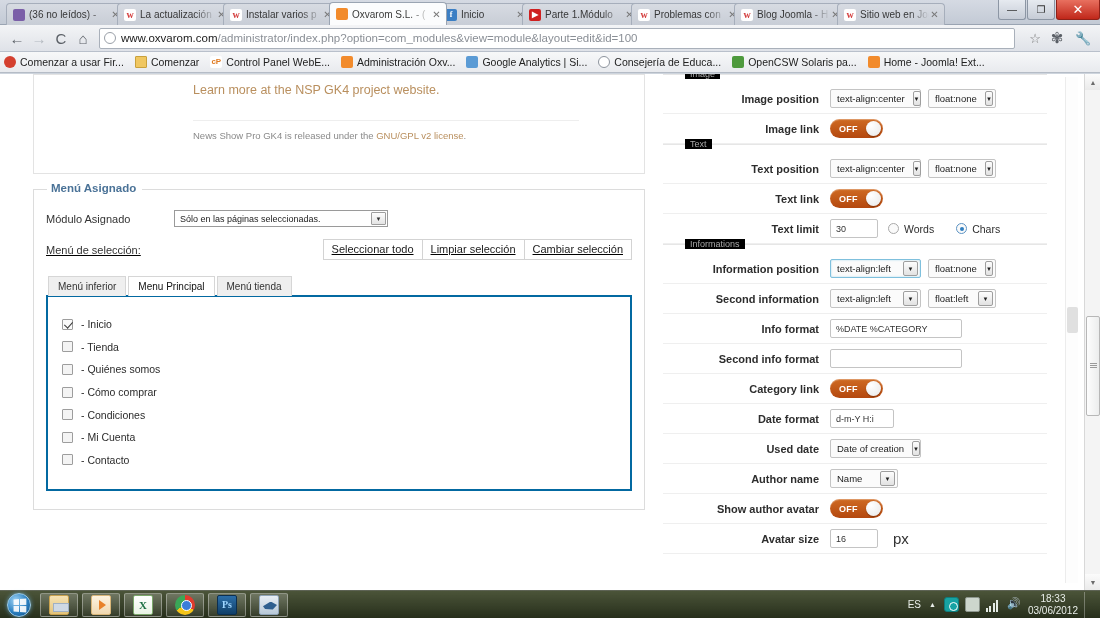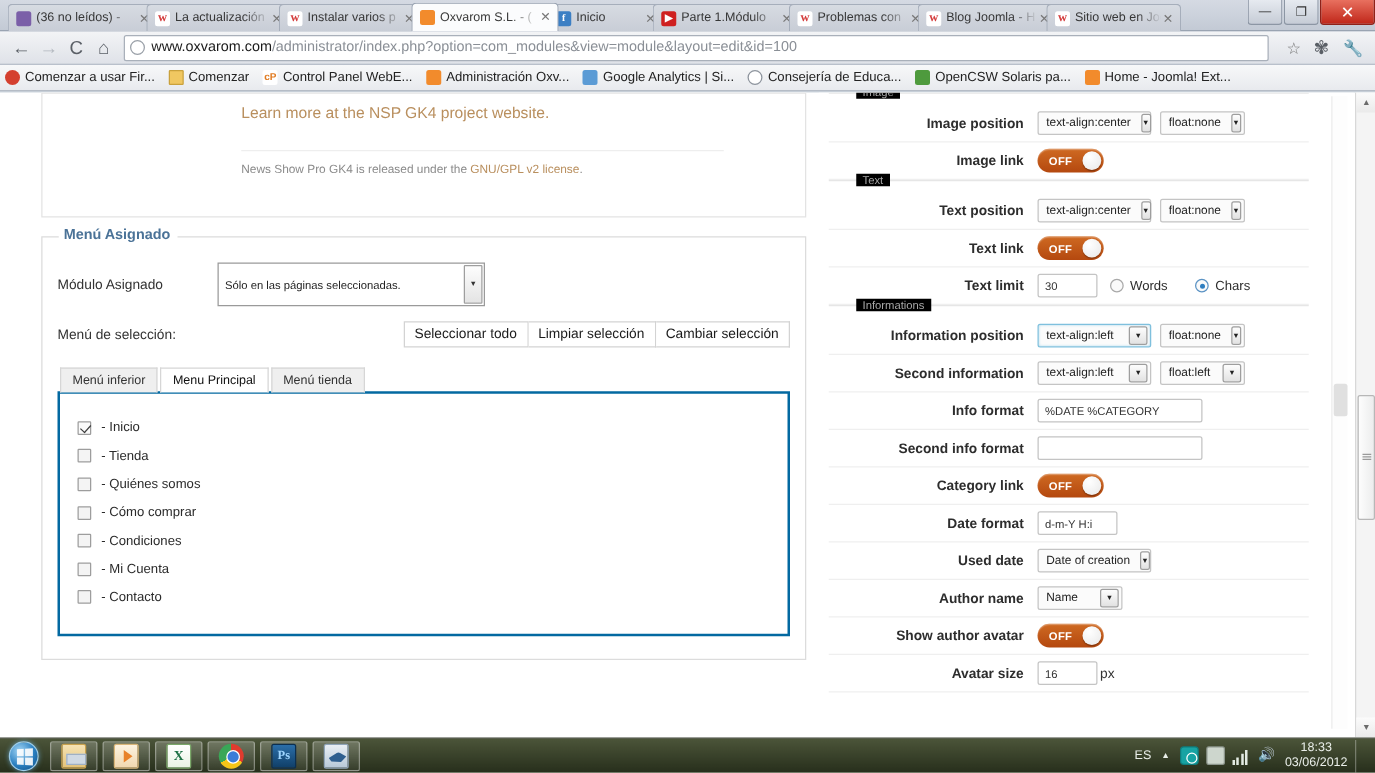--- a/index.html
+++ b/index.html
@@ -177,36 +177,36 @@
     position: absolute; left: 13px; top: -8px; background: #fff;
     padding: 0 6px 0 4px;
     font-size: 11.5px; font-weight: bold; color: #4a7297;
   }
   .formrow { display: flex; align-items: center; margin-top: 6px; }
   .flabel { font-size: 11px; color: #333; }
   #moduloLabel { width: 128px; }
   .selectbox {
     display: inline-flex; align-items: stretch;
     background: #fff; border: 1px solid #9a9a9a;
-    height: 35px; font-size: 9px; color: #222;
+    height: 17px; font-size: 9px; color: #222;
   }
   .selectbox .sv {
     display: flex; align-items: center; padding: 0 5px; white-space: nowrap;
   }
   .selectbox .sarrow {
     width: 15px; border-left: 1px solid #c6c6c6;
     background: linear-gradient(#fdfdfd, #e4e4e4);
     display: flex; align-items: center; justify-content: center;
     font-size: 6px; color: #333;
     margin: 1px 1px 1px 0; border: 1px solid #9e9e9e; border-radius: 1px;
   }
   #moduloSelect { width: 214px; margin-left: 0; }
   #moduloSelect .sv { flex: 1 1 auto; }
 
-  #selrow { display: flex; align-items: center; margin-top: 12px; }
+  #selrow { display: flex; align-items: center; margin-top: 12px; text-decoration: underline; }
   #selLabel { width: 128px; font-size: 11px; color: #333; }
   #selBtns { margin-left: auto; display: flex; }
   .selbtn {
     font-size: 11px; color: #1b1b1b; padding: 3px 8px 4px 8px;
     border: 1px solid #d3d3d3; border-left: none; background: #fff;
     white-space: nowrap;
   }
   .selbtn:first-child { border-left: 1px solid #d3d3d3; }
 
   #tabsRow { display: flex; margin-top: 16px; padding-left: 2px; }
@@ -306,21 +306,21 @@
     width: 11px; height: 11px; border-radius: 50%;
     border: 1px solid #a9a9a9; background: #fafafa;
     margin-right: 5px; position: relative;
   }
   .rdot.on { border-color: #5b93c4; }
   .rdot.on::after {
     content: ""; position: absolute; left: 2.5px; top: 2.5px;
     width: 4px; height: 4px; border-radius: 50%; background: #2f7ec0;
   }
   .rlabel { font-size: 10.5px; color: #2d2d2d; }
-  .unit { font-size: 11px; color: #333; margin-left: 2px; }
+  .unit { font-size: 15px; color: #333; margin-left: 15px; }
 
   #innerScroll {
     position: absolute; right: 5px; top: 3px; width: 13px; height: 506px;
     background: #fdfdfd; border-left: 1px solid #ececec;
   }
   #innerThumb {
     position: absolute; left: 1px; top: 230px; width: 11px; height: 26px;
     background: #e0e0e0; border-radius: 2px;
   }
 

